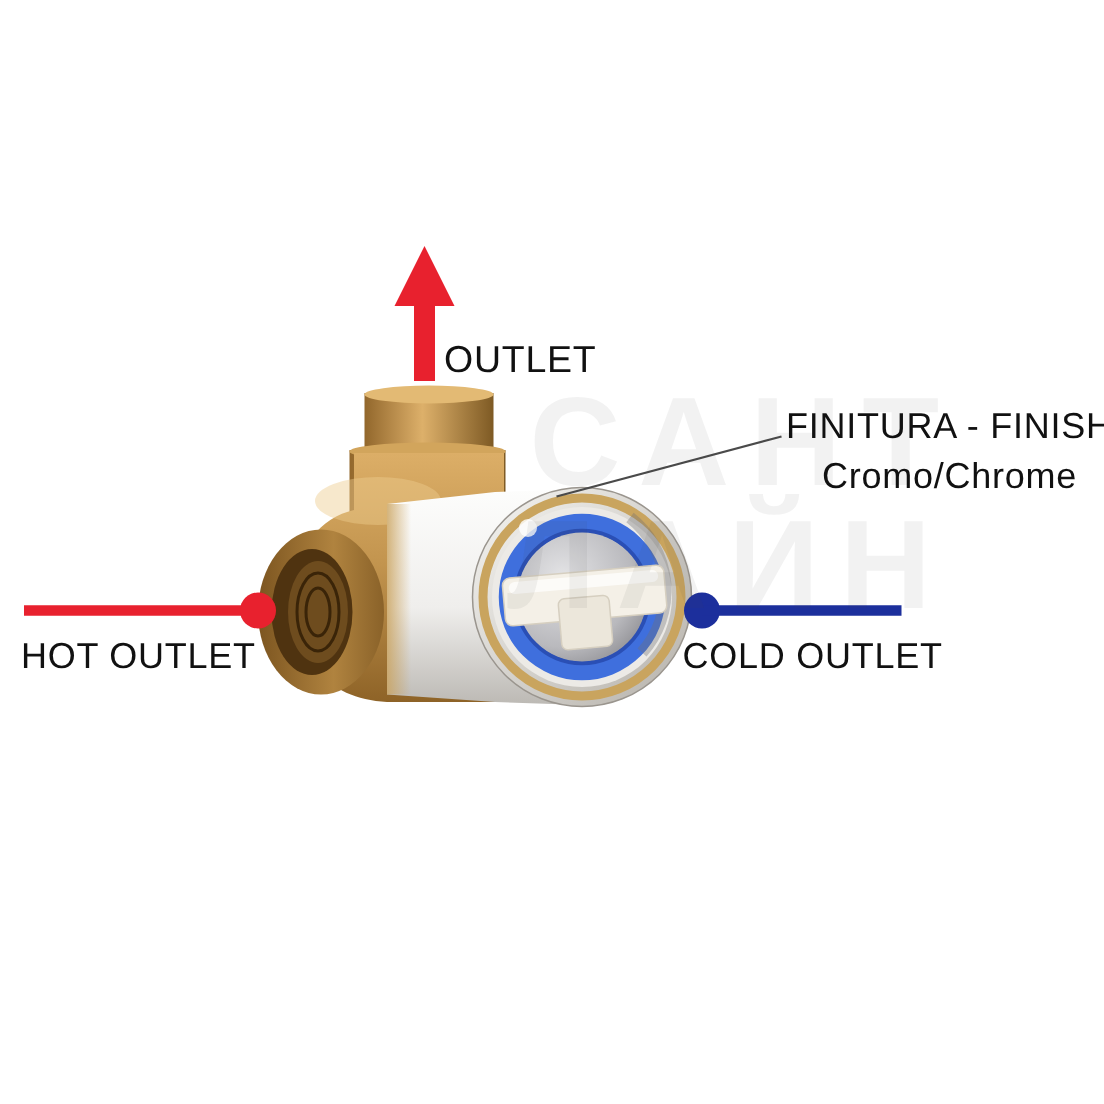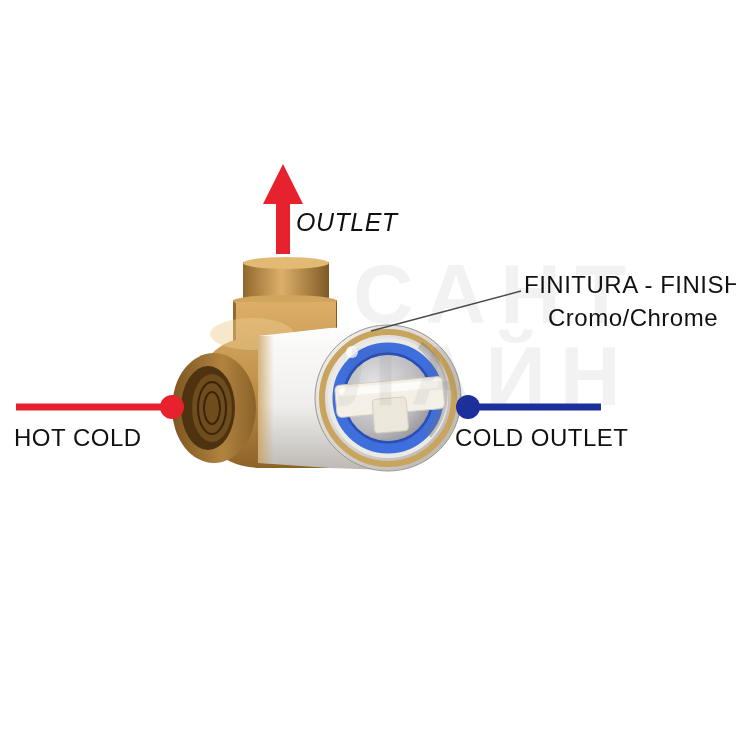--- a/index.html
+++ b/index.html
@@ -12,21 +12,21 @@
   }
   .diagram-svg{position:absolute;left:0;top:0;}
   .label{
     position:absolute;
     color:#111111;
     font-size:24px;
     font-weight:500;
     letter-spacing:0.5px;
     white-space:nowrap;
   }
-  .label.outlet{left:296px;top:208px;font-size:25px;font-style:italic;}
+  .label.outlet{left:296px;top:226px;font-size:25px;}
   .label.finish1{left:524px;top:271px;}
   .label.finish2{left:548px;top:304px;}
   .label.hot{left:14px;top:424px;}
   .label.cold{left:455px;top:424px;}
   .watermark{
     position:absolute;
     color:rgba(70,70,70,0.07);
     font-weight:bold;
     font-size:84px;
     letter-spacing:14px;
@@ -139,16 +139,16 @@
       <line x1="468" y1="407" x2="601" y2="407" stroke-width="7" stroke="#1c2f9c"></line>
     </g>
   </svg>
 
   <div class="watermark wm1">САНТ</div>
   <div class="watermark wm2">ЛАЙН</div>
 
   <div class="label outlet">OUTLET</div>
   <div class="label finish1">FINITURA - FINISH</div>
   <div class="label finish2">Cromo/Chrome</div>
-  <div class="label hot">HOT COLD</div>
+  <div class="label hot">HOT OUTLET</div>
   <div class="label cold">COLD OUTLET</div>
 
 </div>
 
 </body></html>

